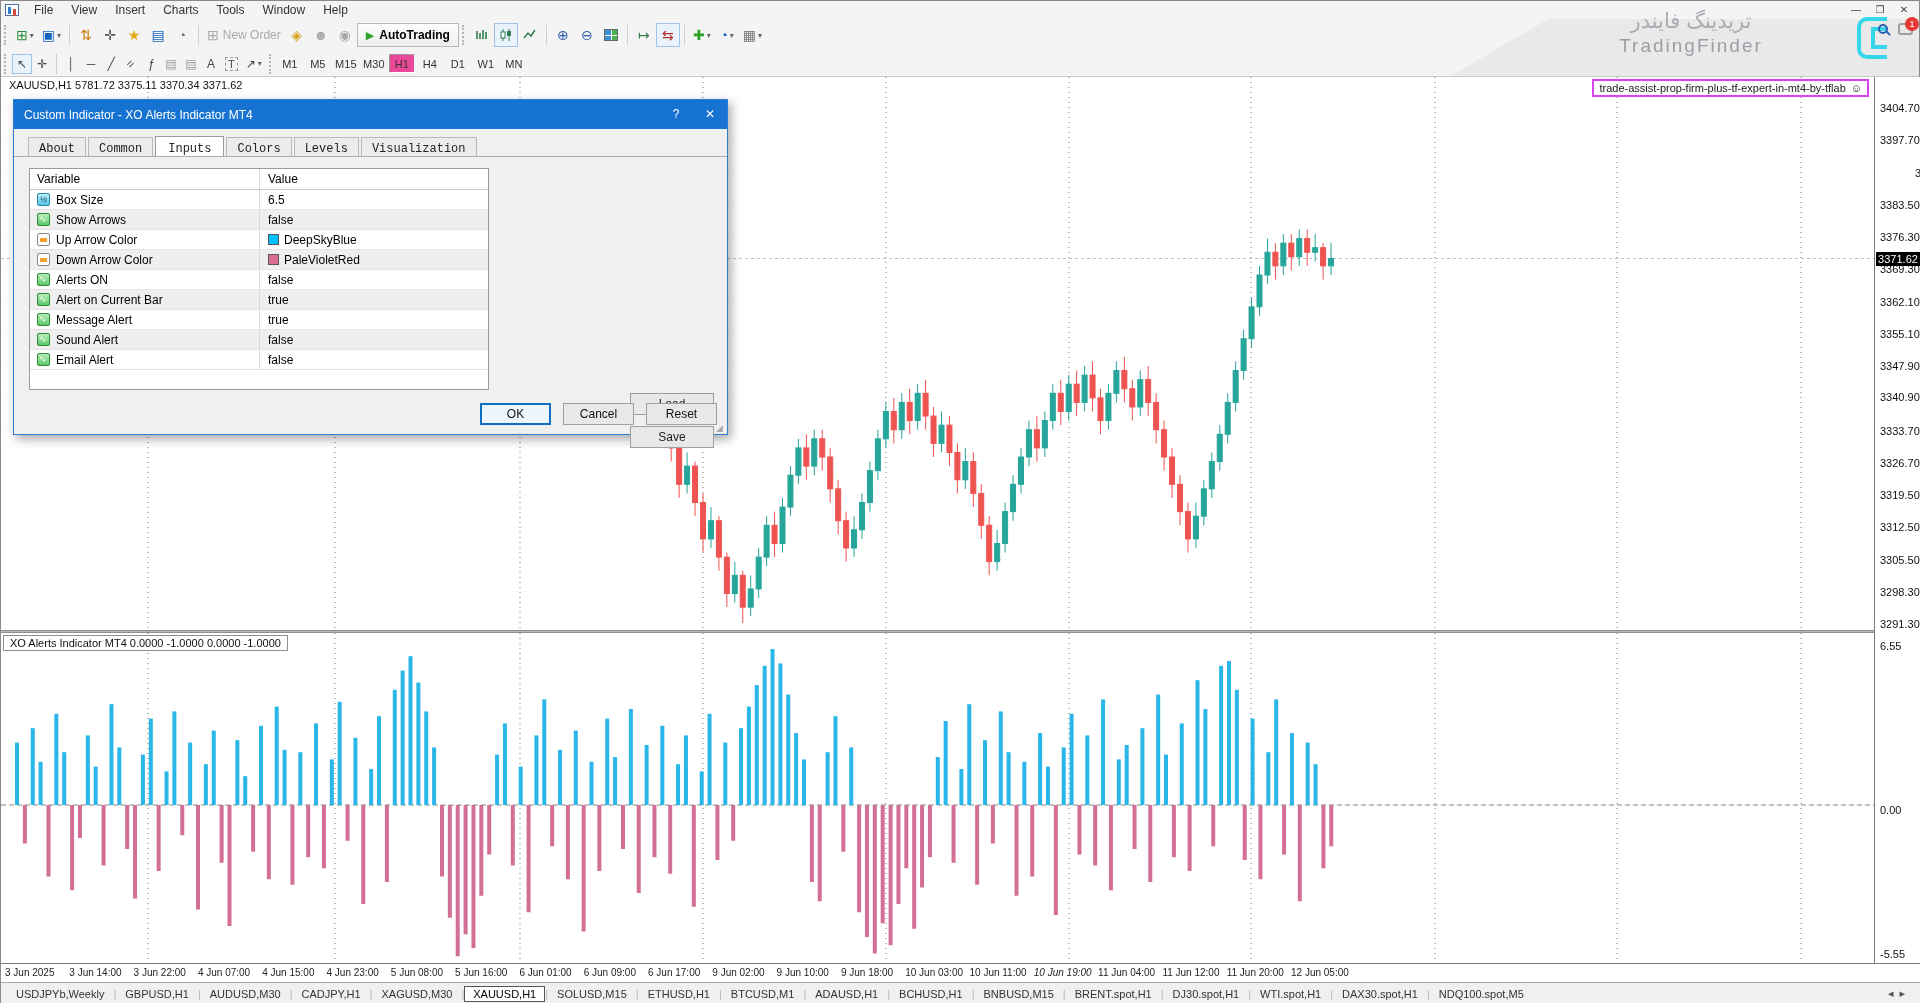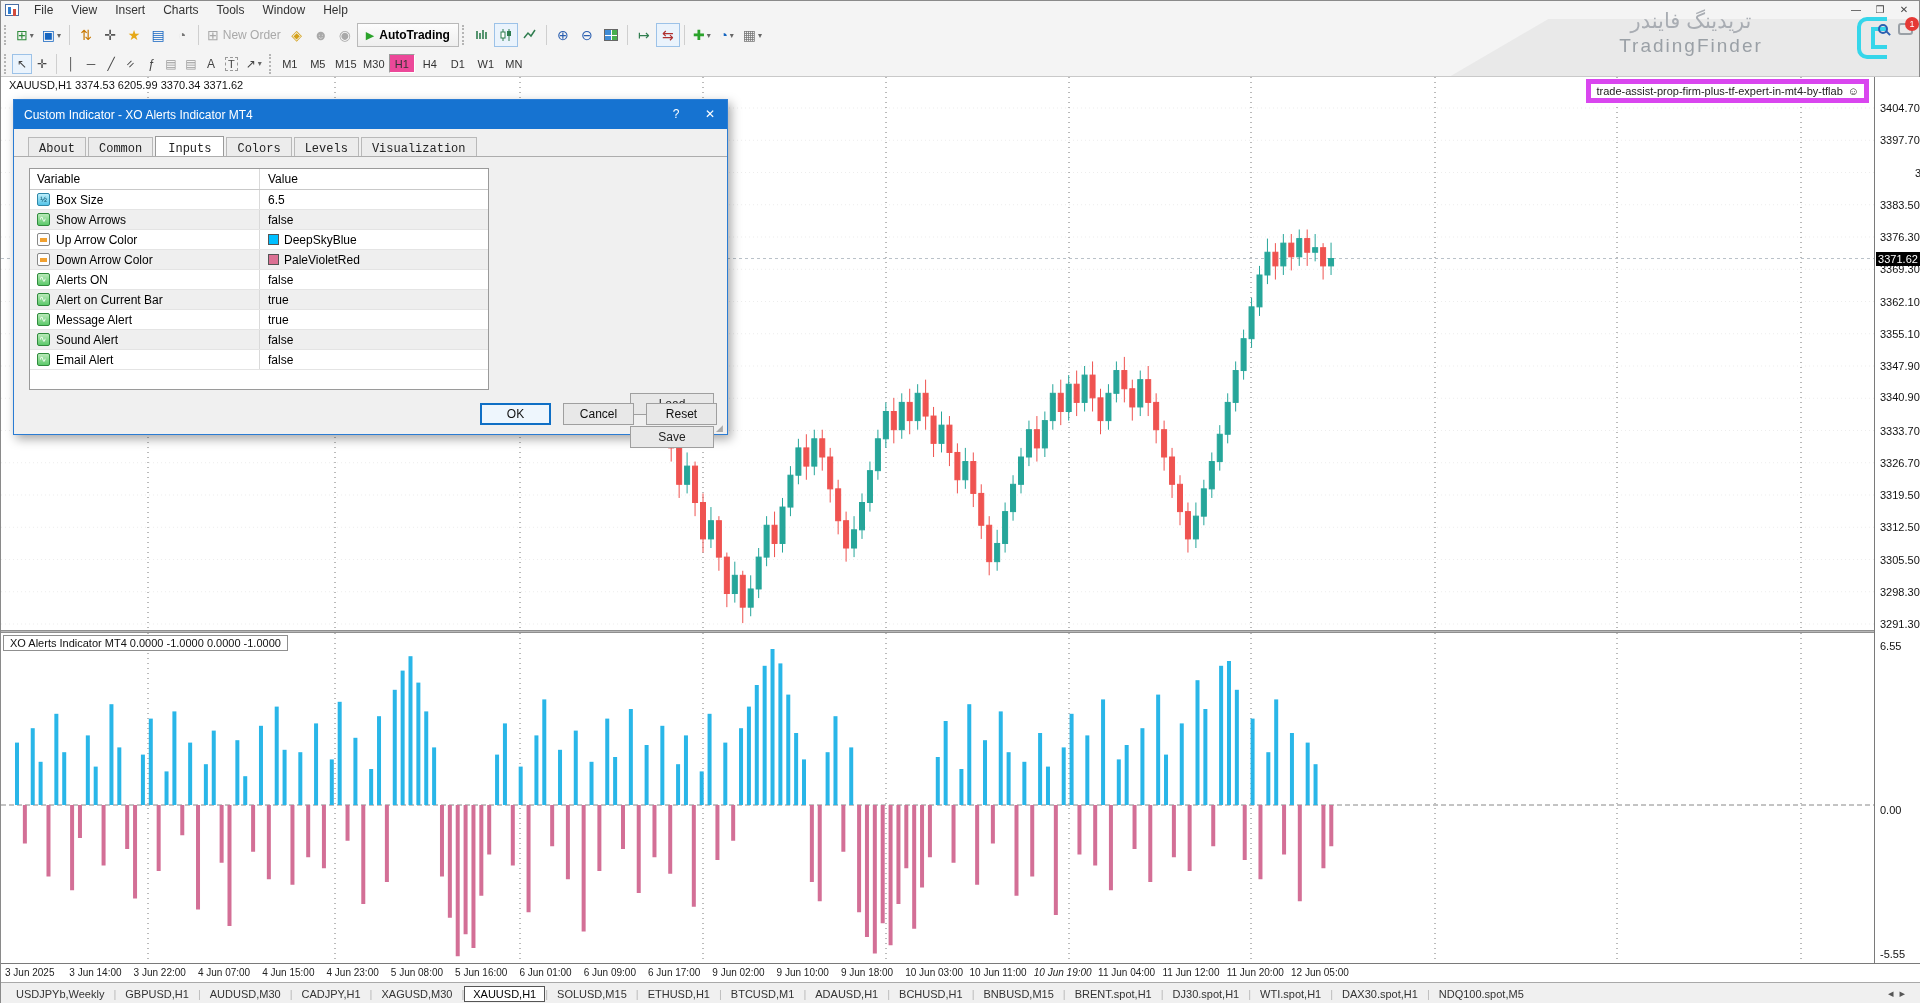--- a/index.html
+++ b/index.html
@@ -55,21 +55,21 @@
   .badge { position:absolute; right:-8px; top:-8px; width:14px; height:14px; background:#e53935; color:#fff;
     border-radius:50%; font-size:9px; text-align:center; line-height:14px; }
 
   
   #chart { position:absolute; left:0; top:76px; width:1920px; height:905px; background:#fff; }
   #main-svg { position:absolute; left:0; top:0; }
   #ind-svg { position:absolute; left:0; top:556px; }
   #split { position:absolute; left:0; top:553px; width:1920px; height:3px; background:#b7b7b7;
     border-top:1px solid #8f8f8f; border-bottom:1px solid #8f8f8f; cursor:row-resize; }
   #quote { position:absolute; left:8px; top:2px; font-size:11px; color:#111; z-index:2; }
-  #expert-box { position:absolute; right:52px; top:2px; border:5px solid #d946ef; padding:1px 5px;
+  #expert-box { position:absolute; right:52px; top:2px; border:2px solid #d946ef; padding:1px 5px;
     font-size:11px; color:#222; background:#fff; z-index:2; display:flex; gap:5px; align-items:center; }
   #ind-label { position:absolute; left:2px; top:558px; border:1px solid #8f8f8f; background:#fff;
     padding:1px 6px; font-size:11px; color:#111; z-index:2; }
   #axis { position:absolute; right:0; top:0; width:47px; height:886px; background:#fff;
     border-left:1px solid #7a7a7a; z-index:3; }
   .ptick { position:absolute; left:5px; font-size:11px; color:#111; }
   .ptag { position:absolute; left:1px; right:1px; background:#000; color:#fff; font-size:11px;
     text-align:center; padding:1px 0; }
   .iscale { position:absolute; left:5px; font-size:11px; color:#111; }
   #timeaxis { position:absolute; left:0; top:886px; width:1920px; height:19px; background:#fff;
@@ -696,21 +696,21 @@
         <rect x="1265.33" y="119.19999999999999" width="4" height="52.800000000000004" fill="#29b6e8"></rect>
         <rect x="1273.2" y="66.39999999999999" width="4" height="105.60000000000001" fill="#29b6e8"></rect>
         <rect x="1281.07" y="172" width="4" height="49.5" fill="#d36f96"></rect>
         <rect x="1288.94" y="100" width="4" height="72" fill="#29b6e8"></rect>
         <rect x="1296.81" y="172" width="4" height="96.25" fill="#d36f96"></rect>
         <rect x="1304.68" y="109.6" width="4" height="62.400000000000006" fill="#29b6e8"></rect>
         <rect x="1312.55" y="131.2" width="4" height="40.8" fill="#29b6e8"></rect>
         <rect x="1320.42" y="172" width="4" height="63.24999999999999" fill="#d36f96"></rect>
         <rect x="1328.29" y="172" width="4" height="41.25" fill="#d36f96"></rect>
       </svg>
-    <div id="quote">XAUUSD,H1  3374.53 6205.99 3370.34 3371.62</div>
+    <div id="quote">XAUUSD,H1  5781.72 3375.11 3370.34 3371.62</div>
     <div id="expert-box">
       <span>trade-assist-prop-firm-plus-tf-expert-in-mt4-by-tflab</span>
       <span>☺</span>
     </div>
     <div id="ind-label">XO Alerts Indicator MT4 0.0000 -1.0000 0.0000 -1.0000</div>
     <div id="axis">
       <div class="iscale" style="top:563px">6.55</div>
       <div class="iscale" style="top:727px">0.00</div>
       <div class="iscale" style="top:871px">-5.55</div>
     <div class="ptick" style="top: 25px;">3404.70</div>

